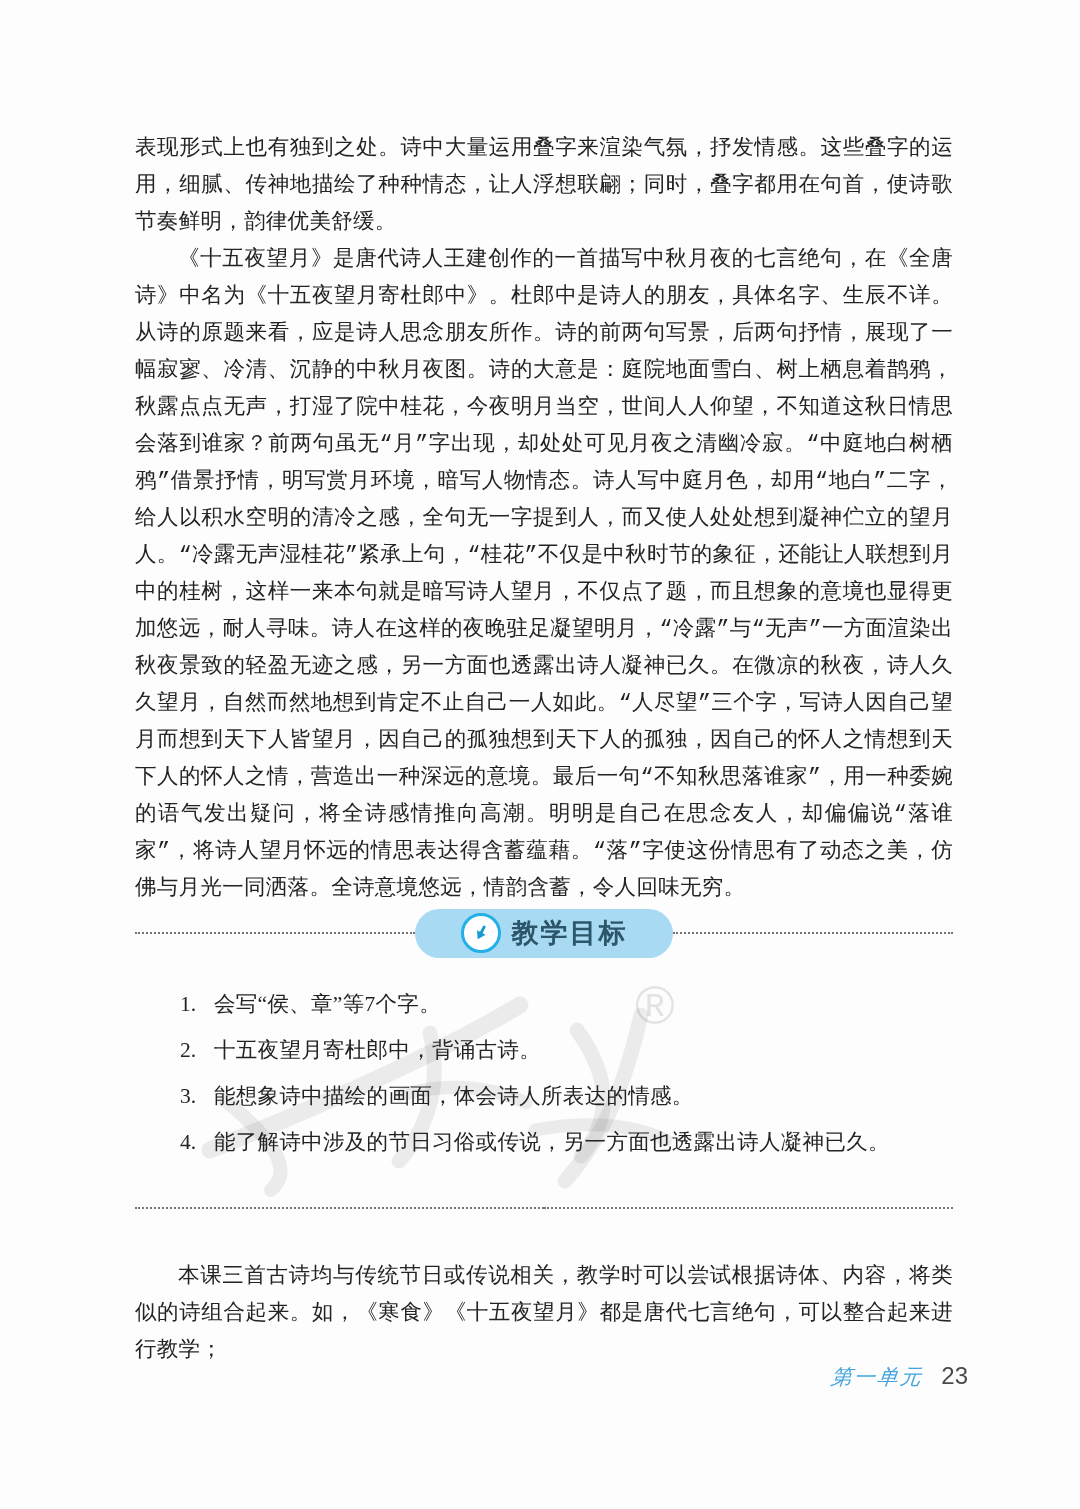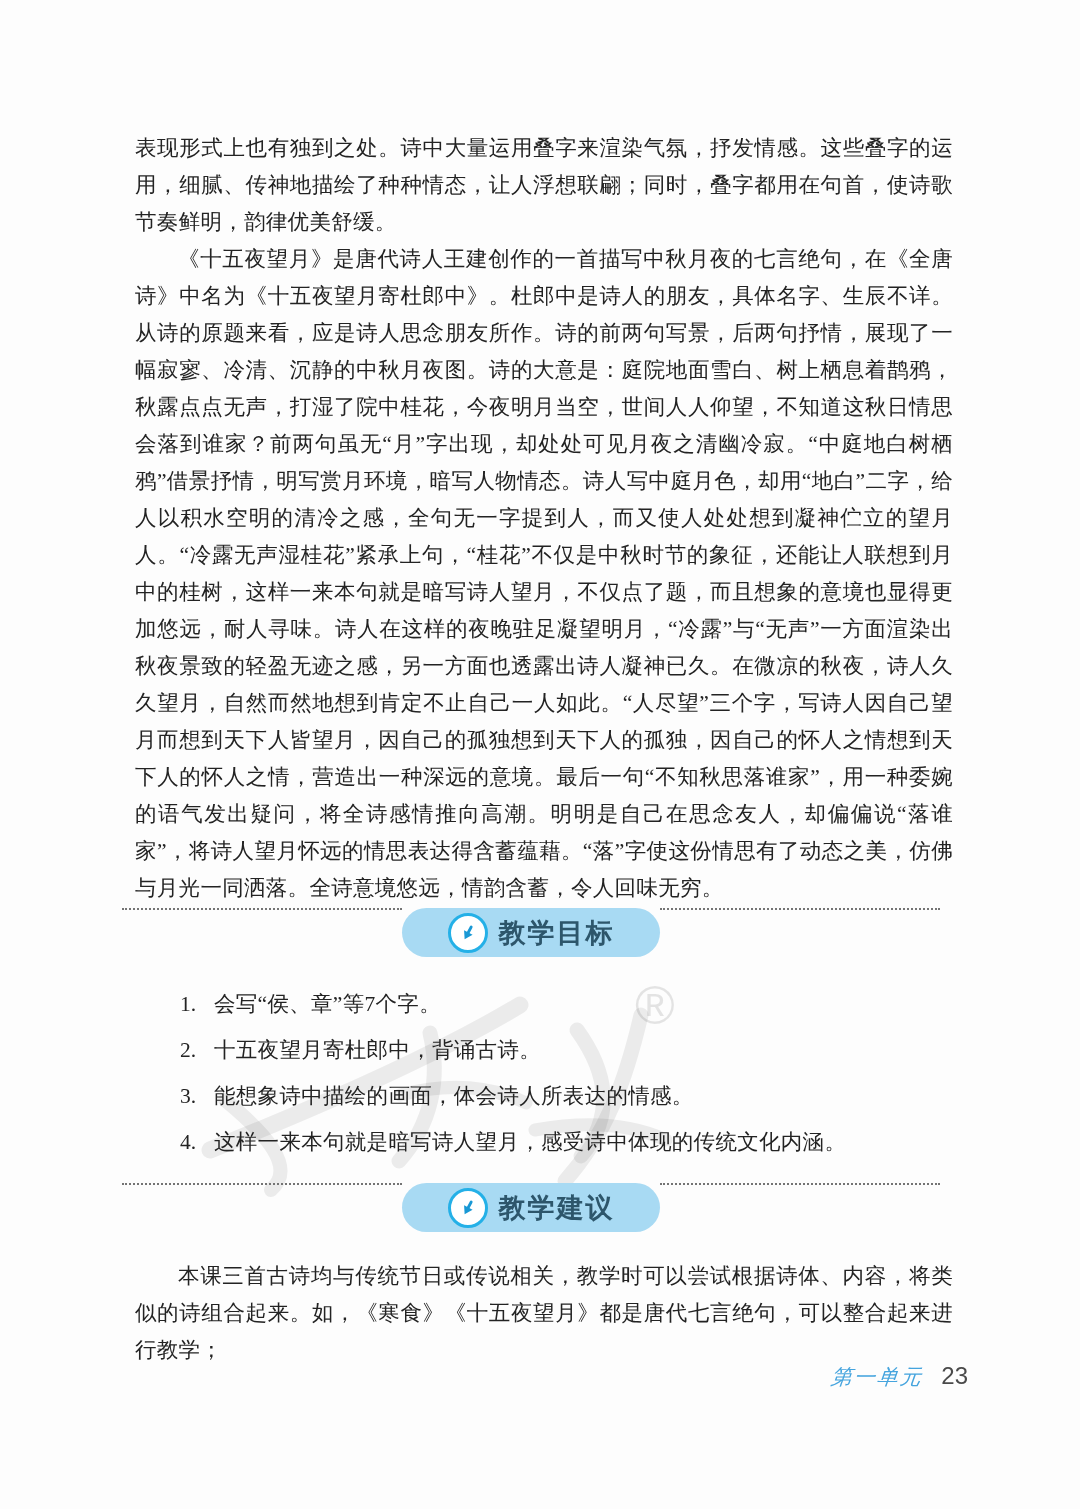--- a/index.html
+++ b/index.html
@@ -7,28 +7,28 @@
   .page{
     position:relative;width:1080px;height:1509px;background:#fdfdfd;
     margin:0 auto;overflow:hidden;color:#232323;
   }
   
   .text-block{
     position:absolute;left:135px;width:818px;
     font-size:21.5px;line-height:37px;text-align:justify;
     letter-spacing:0.3px;
   }
-  .text-block p{margin:0;}
+  .text-block p{margin:0;font-family:Liberation Mono, monospace;}
   .indent{text-indent:2em;}
   #main-text{top:130px;}
   #suggestion-text{top:1258px;}
   
   .banner-row{
-    position:absolute;left:122px;width:818px;height:50px;
-    display:flex;align-items:flex-start;z-index:2;
+    position:absolute;left:135px;width:818px;height:50px;
+    display:flex;align-items:center;z-index:2;
   }
   .dotline{flex:1;height:0;border-top:2px dotted #747474;}
   .pill{
     width:258px;height:49px;border-radius:25px;background:#a8daf3;
     display:flex;align-items:center;justify-content:center;gap:11px;
     flex:0 0 auto;
   }
   .pill-icon{
     width:40px;height:40px;border-radius:50%;background:#ffffff;
     border:3px solid #24b0e7;box-sizing:border-box;
@@ -116,37 +116,26 @@
     <div class="obj-item">
       <span class="obj-num">2.</span>
       <span class="obj-text">十五夜望月寄杜郎中，背诵古诗。</span>
     </div>
     <div class="obj-item">
       <span class="obj-num">3.</span>
       <span class="obj-text">能想象诗中描绘的画面，体会诗人所表达的情感。</span>
     </div>
     <div class="obj-item">
       <span class="obj-num">4.</span>
-      <span class="obj-text">这样一来本句就是暗写诗人望月，感受诗中体现的传统文化内涵。</span>
+      <span class="obj-text">能了解诗中涉及的节日习俗或传说，另一方面也透露出诗人凝神已久。</span>
     </div>
   </div>
 
   <div class="banner-row" id="banner-suggestions">
     <div class="dotline"></div>
-    <div class="pill">
-      <span class="pill-icon">
-        <svg width="24" height="24" viewBox="0 0 24 24">
-          <g transform="rotate(28 12 12)" fill="#1898d5" stroke="#1898d5">
-            <line x1="12" y1="5.2" x2="12" y2="12" stroke-width="2.8" stroke-linecap="round"></line>
-            <polygon points="7.2,11.3 16.8,11.3 12,19.2" stroke="none"></polygon>
-          </g>
-        </svg>
-      </span>
-      <span class="pill-label">教学建议</span>
-    </div>
     <div class="dotline"></div>
   </div>
 
   <div class="text-block" id="suggestion-text">
     <p class="indent">本课三首古诗均与传统节日或传说相关，教学时可以尝试根据诗体、内容，将类似的诗组合起来。如，《寒食》《十五夜望月》都是唐代七言绝句，可以整合起来进行教学；</p>
   </div>
 
   <div class="footer">
     <span class="footer-unit">第一单元</span>
     <span class="footer-page">23</span>

